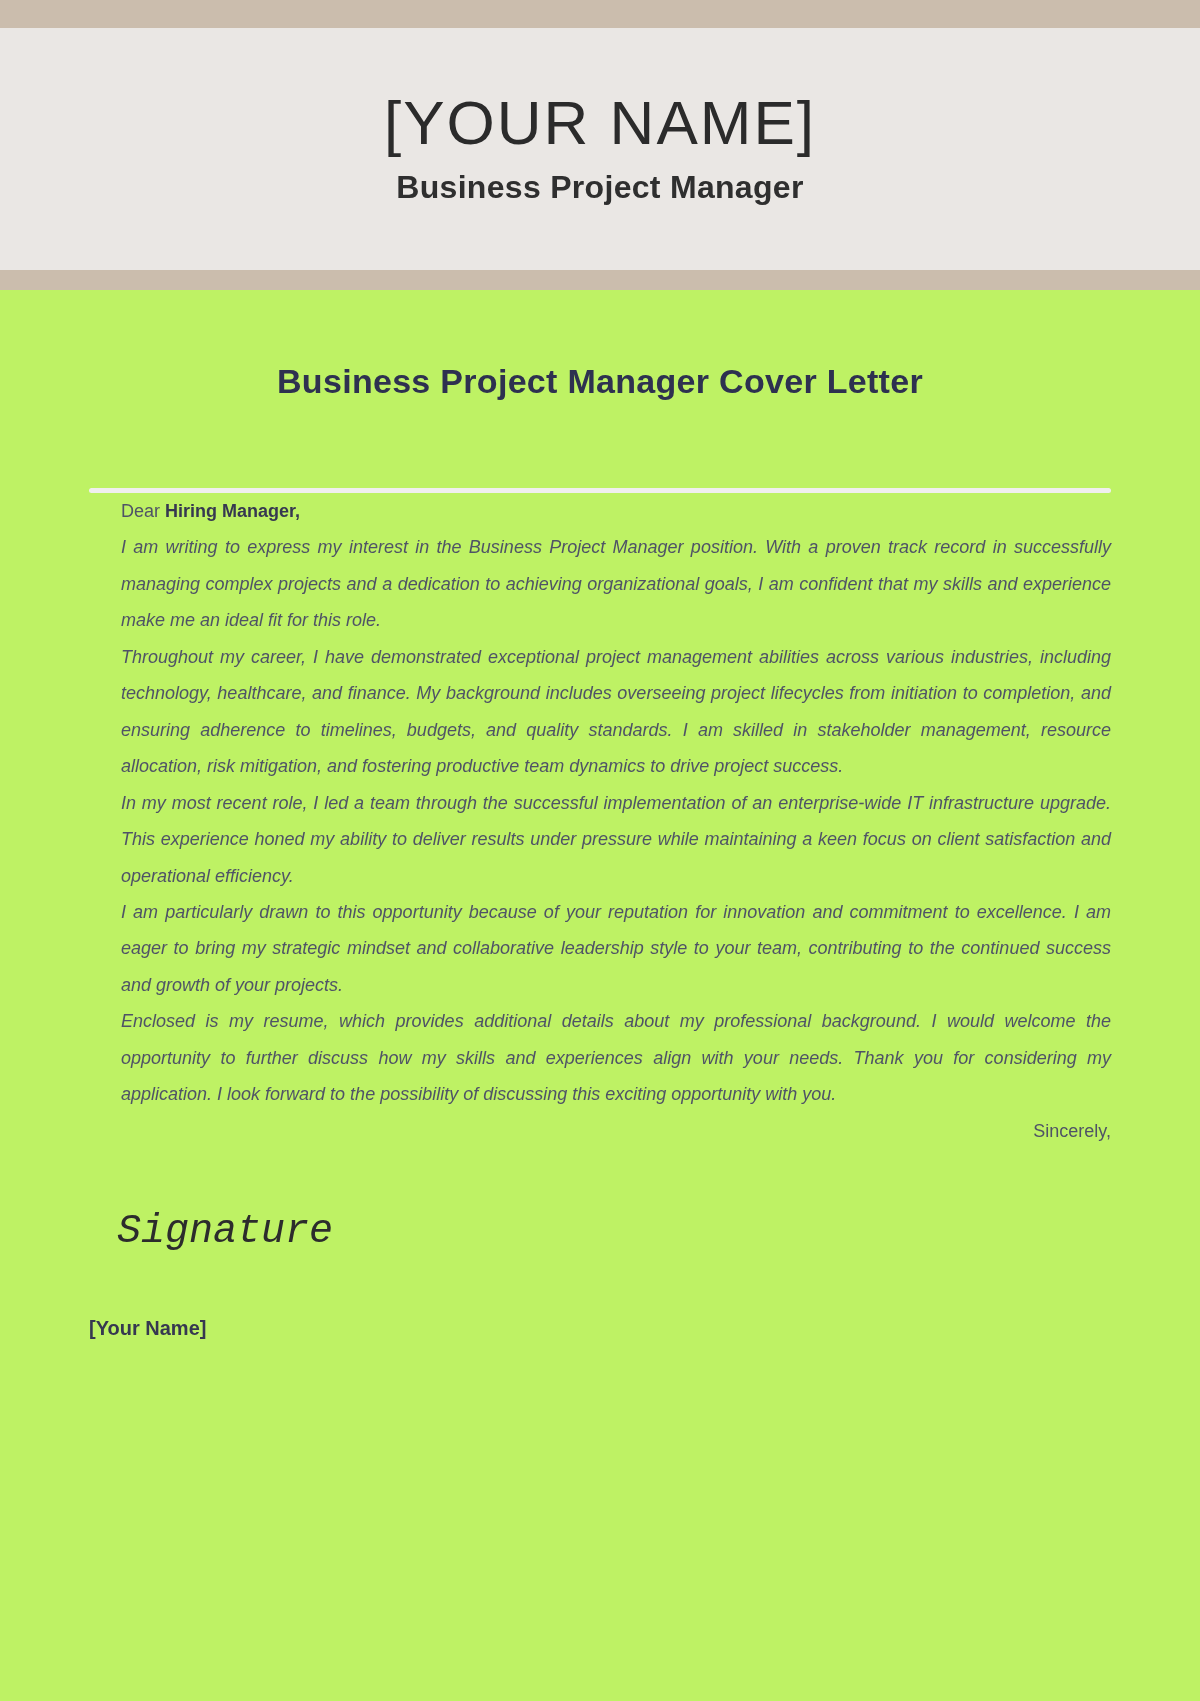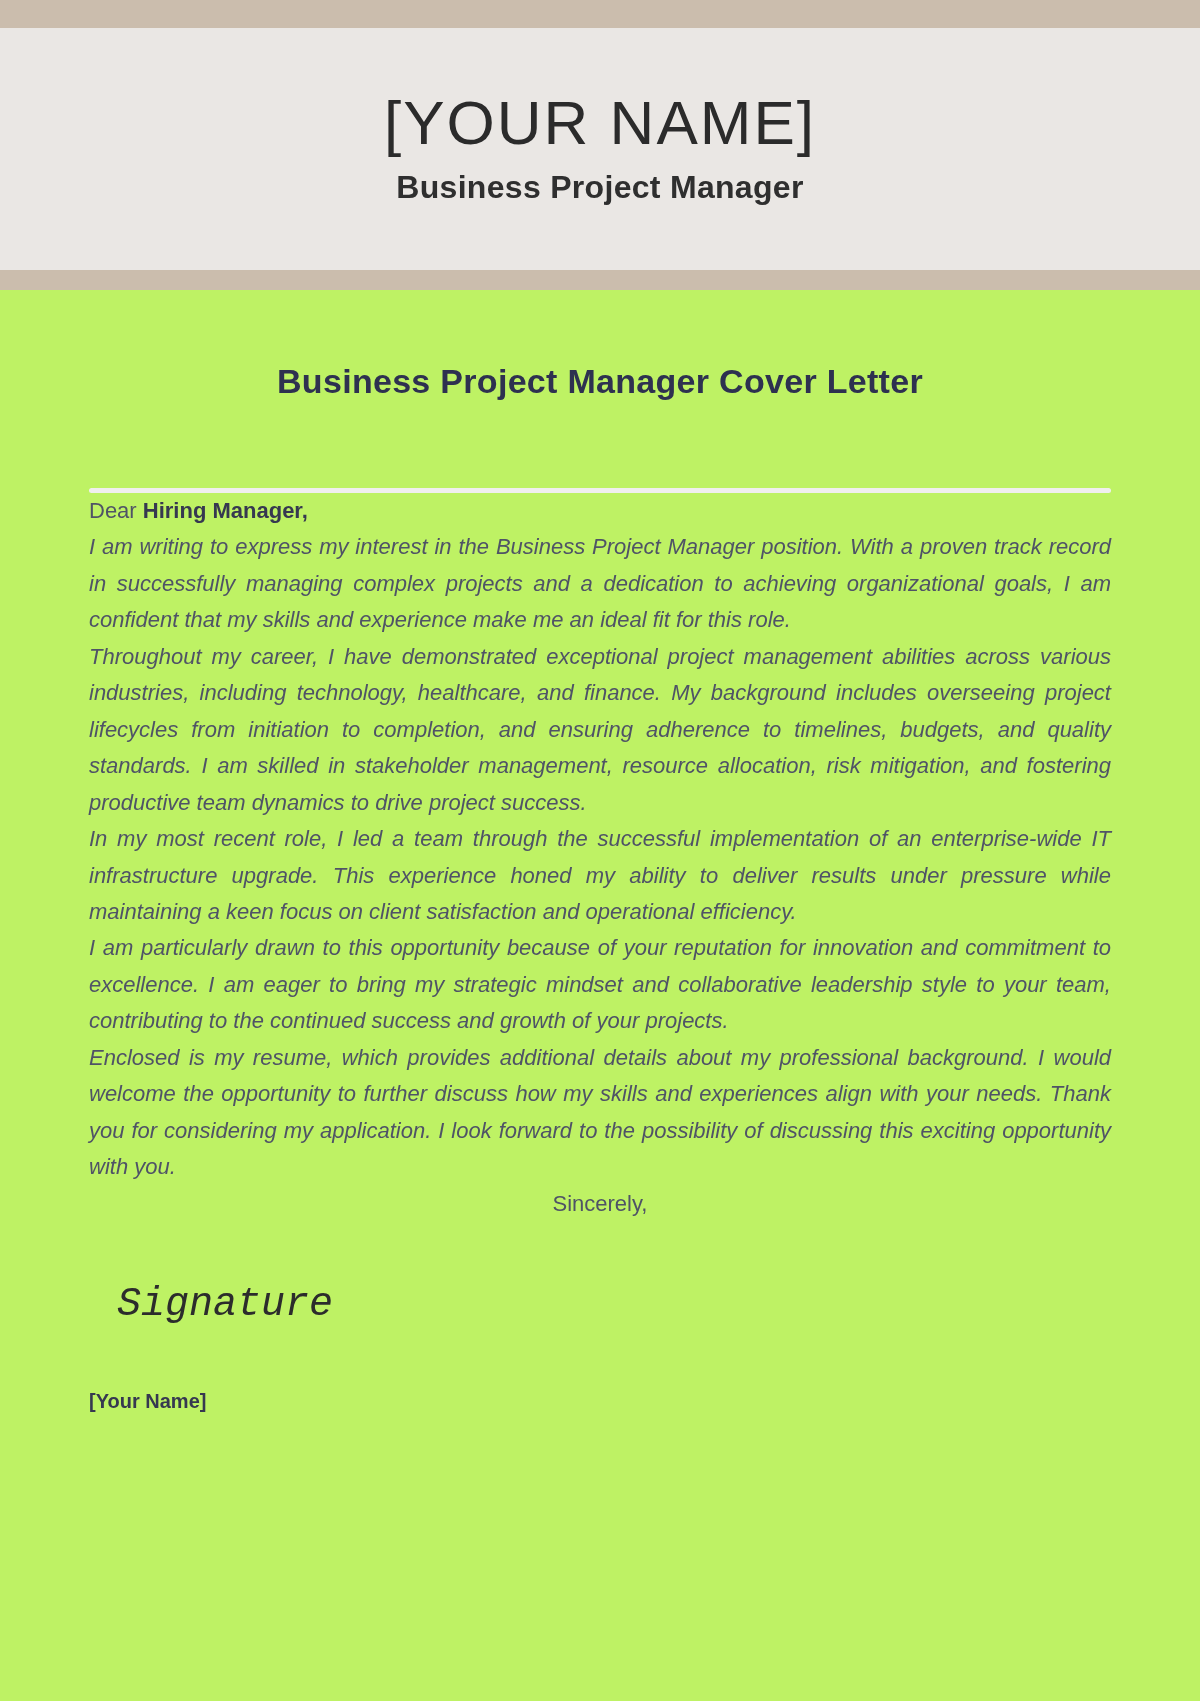--- a/index.html
+++ b/index.html
@@ -67,32 +67,33 @@
   }
   .recipient { margin-top: 12px; }
   .recipient p {
     margin: 0 0 27px 0;
     font-size: 20px;
     line-height: 20px;
     font-weight: 700;
     color: var(--text_dark, #363850);
   }
   .body-text {
-    font-size: 22px;
+    font-size: 18px;
     line-height: 36.45px;
     color: var(--text_body, #4f5366);
+    margin-left: 32px;
   }
   .body-text p { margin: 0; }
   .salutation { text-align: left; }
   .salutation .bold {
     font-weight: 700;
     color: var(--text_dark, #363850);
   }
   .para { text-align: justify; font-style: italic; }
-  .closing { text-align: center; }
+  .closing { text-align: right; }
 
   .signature {
     margin: 61px 0 0 28px;
     font-family: Liberation Mono, monospace;
     font-style: italic;
     font-size: 40px;
     line-height: 44px;
     color: #2c2c2c;
   }
   .signer {

